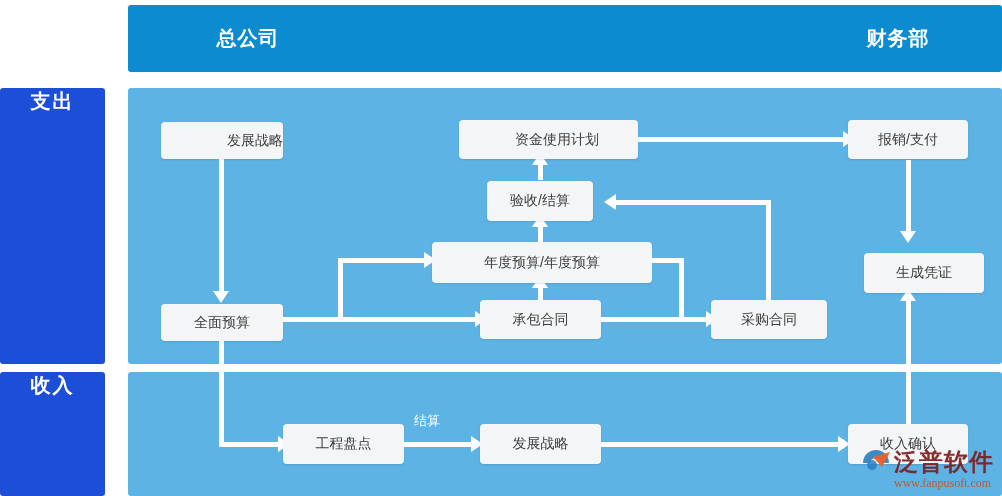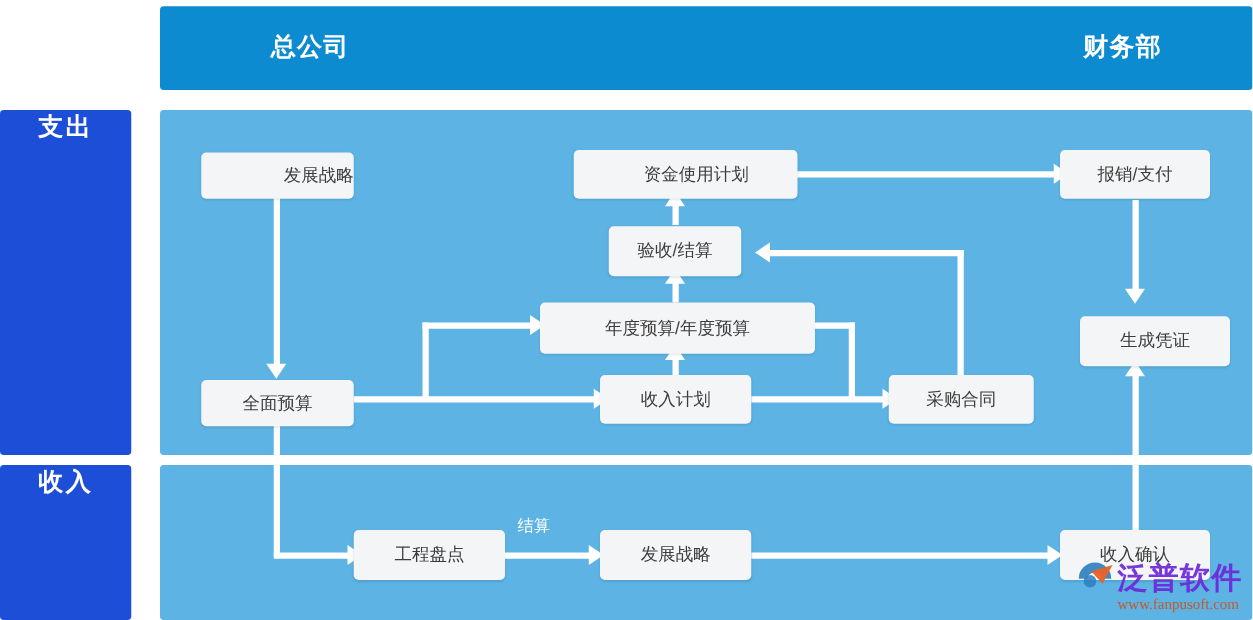--- a/index.html
+++ b/index.html
@@ -67,21 +67,21 @@
   .arw.down{border-left:8px solid transparent;border-right:8px solid transparent;border-top:12px solid #ffffff;}
 
   .edge-label{
     position:absolute;color:#ffffff;font-size:13px;z-index:7;white-space:nowrap;
   }
 
   
   .watermark{position:absolute;z-index:9;left:860px;top:446px;width:142px;height:50px;}
   .wm-text{
     position:absolute;left:34px;top:0px;font-size:24px;font-weight:bold;
-    color:#6d28d9;opacity:.92;white-space:nowrap;letter-spacing:1px;
+    color:#7f1d1d;opacity:.92;white-space:nowrap;letter-spacing:1px;
   }
   .wm-url{
     position:absolute;left:34px;top:30px;font-size:12px;
     color:#c8521f;opacity:.9;white-space:nowrap;
     font-family:"Liberation Serif","DejaVu Serif",serif;
   }
   .wm-mark{position:absolute;left:0px;top:2px;width:34px;height:30px;}
 </style>
 </head>
 <body>
@@ -149,21 +149,21 @@
   <div class="node" style="left:459px;top:120px;width:162px;height:39px;padding-left:17px;">
     <span>资金使用计划</span>
   </div>
   <div class="node" style="left:487px;top:181px;width:106px;height:40px;">
     <span>验收/结算</span>
   </div>
   <div class="node" style="left:432px;top:242px;width:220px;height:41px;">
     <span>年度预算/年度预算</span>
   </div>
   <div class="node" style="left:480px;top:300px;width:121px;height:39px;">
-    <span>收入计划</span>
+    <span>承包合同</span>
   </div>
   <div class="node" style="left:711px;top:300px;width:116px;height:39px;">
     <span>采购合同</span>
   </div>
   <div class="node" style="left:848px;top:120px;width:120px;height:39px;">
     <span>报销/支付</span>
   </div>
   <div class="node" style="left:848px;top:253px;width:120px;height:40px;margin-left:16px;">
     <span>生成凭证</span>
   </div>

